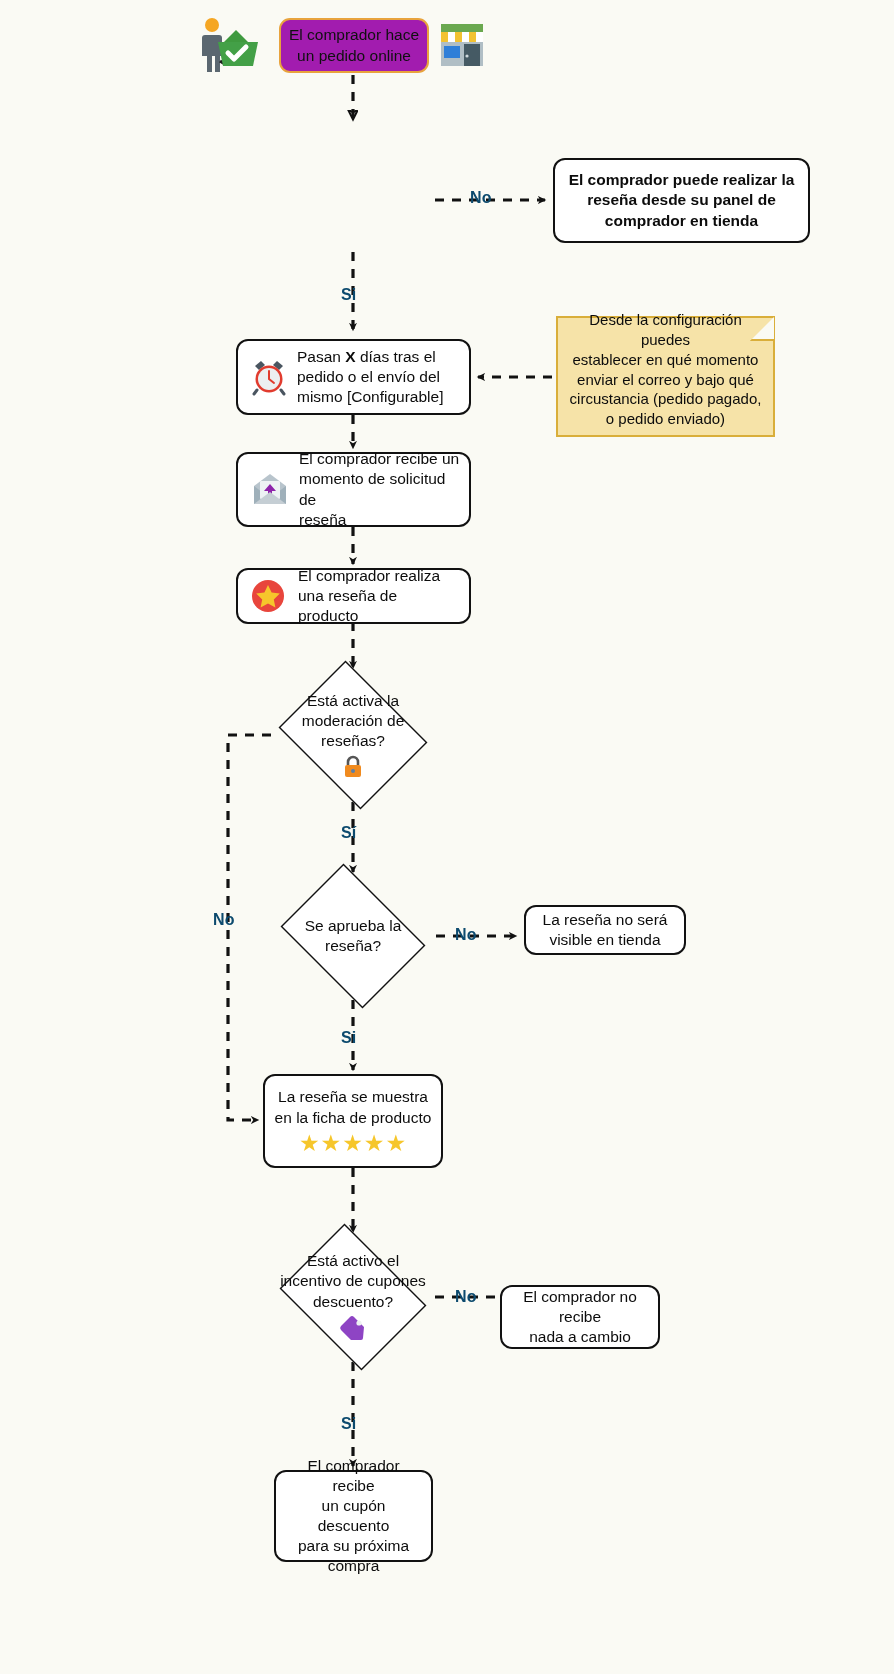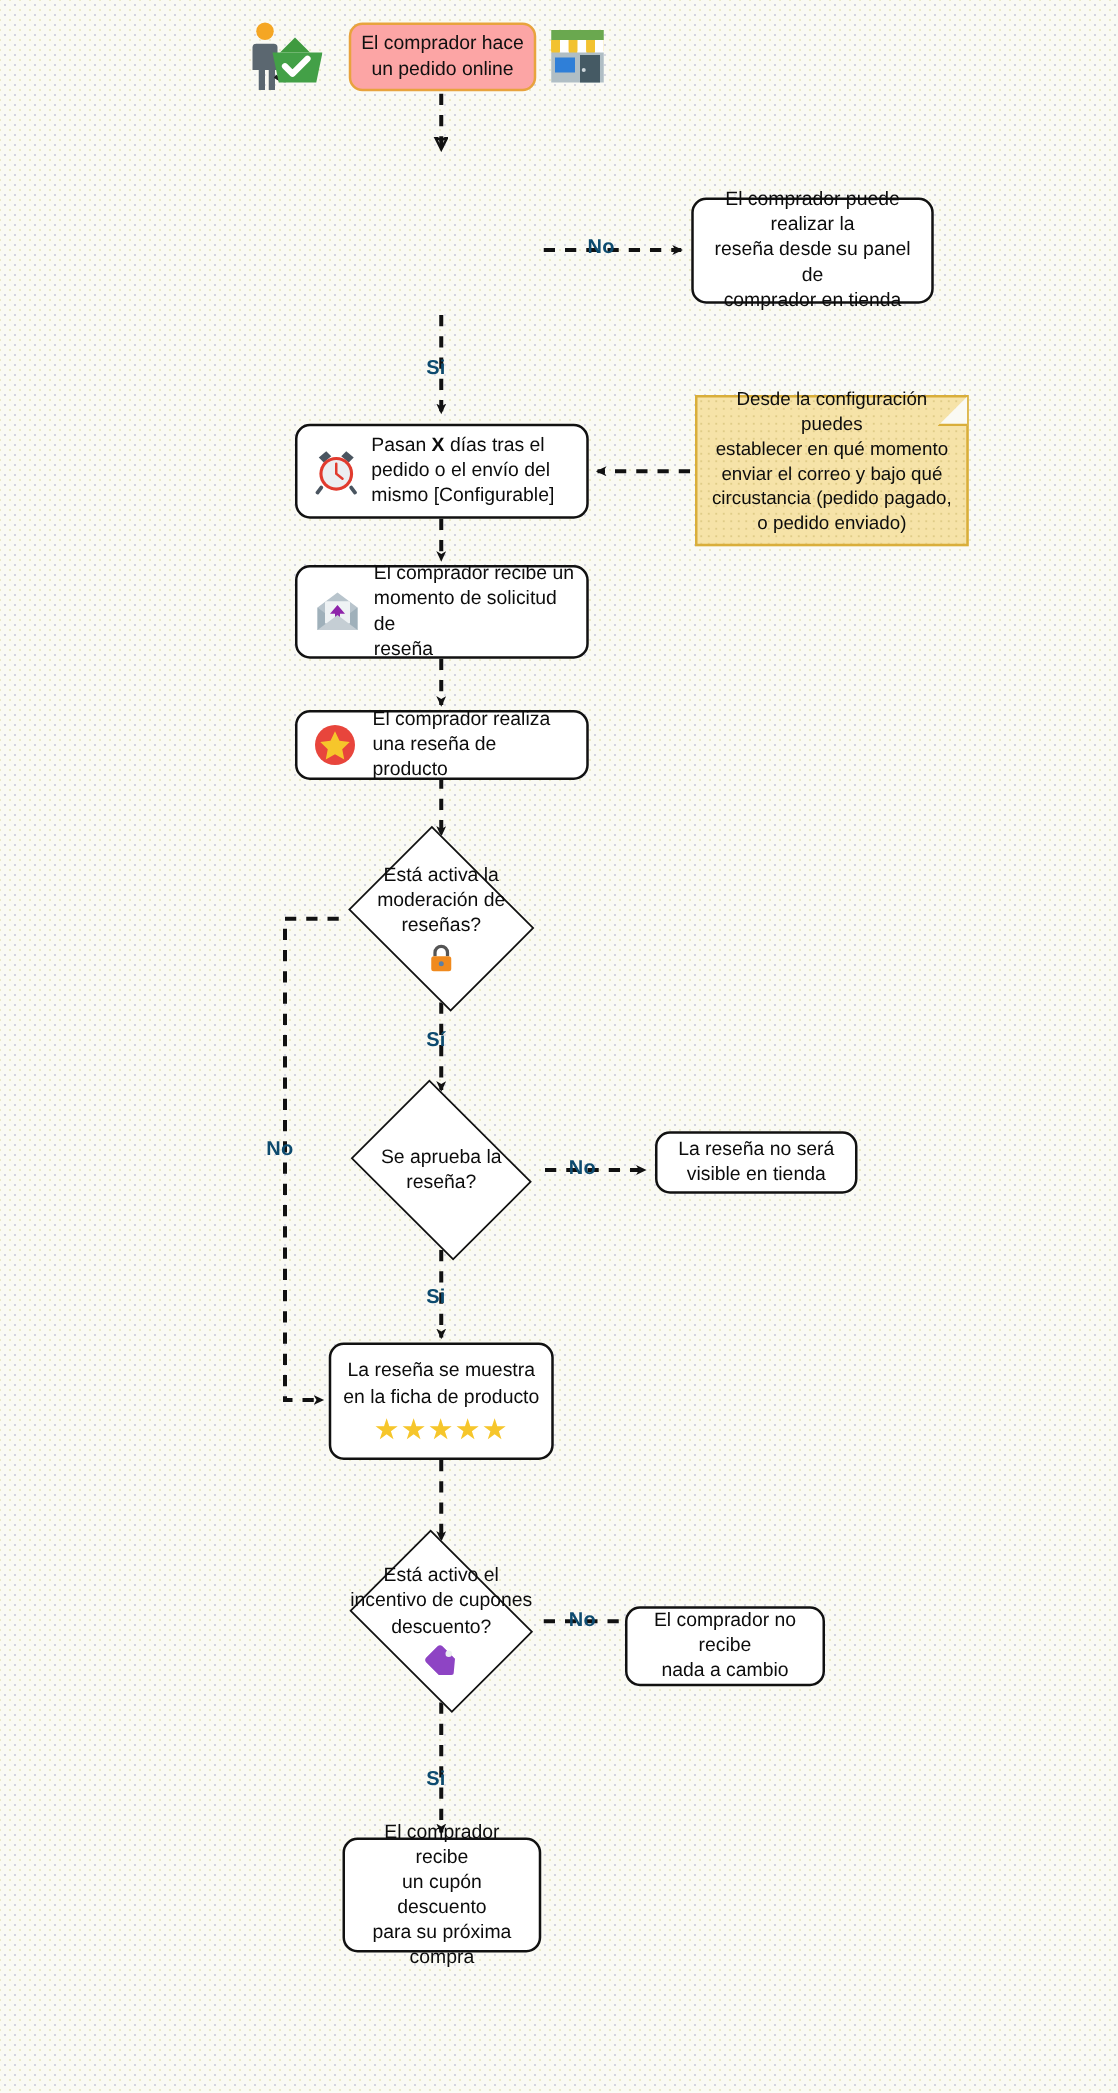--- a/index.html
+++ b/index.html
@@ -30,21 +30,21 @@
     color:#0c0c0c;
     font-size:15.5px;
     line-height:1.30;
     padding:6px 9px;
   }
   .box.withicon{justify-content:flex-start;gap:9px;padding-left:12px;align-items:center;}
   .box .txt{flex:1;text-align:left;}
 
   
   .startbox{
-    background:#fca5a5;
+    background:#a21caf;
     border:2.6px solid #e8a33d;
     border-radius:11px;
     display:flex;align-items:center;justify-content:center;
     text-align:center;color:#101010;font-size:15.5px;line-height:1.30;
   }
 
   
   .note{
     background:#f6e3a8;
     border:2px solid #d9ae3a;
@@ -168,21 +168,21 @@
       <rect x="4" y="24" width="42" height="24" fill="#b0bec5"></rect>
       <rect x="7" y="28" width="16" height="12" fill="#2f7fd8"></rect>
       <rect x="27" y="26" width="16" height="22" fill="#455a64"></rect>
       <circle cx="30" cy="38" r="1.6" fill="#cfd8dc"></circle>
     </svg>
   </div>
 
   <div class="edgelabel" style="left:470px;top:189px;">No</div>
   <div class="edgelabel" style="left:341px;top:286px;">Si</div>
 
-  <div class="node box" style="left:553px;top:158px;width:194px;height:85px;">
+  <div class="node box" style="left:553px;top:158px;width:257px;height:85px;font-weight:bold;">
     <div>
       <div>El comprador puede realizar la</div>
       <div>reseña desde su panel de</div>
       <div>comprador en tienda</div>
     </div>
   </div>
 
   <div class="node box withicon" style="left:236px;top:339px;width:235px;height:76px;">
     <svg width="38" height="38" viewBox="0 0 38 38" class="ico">
       <path d="M5 8 l6 -5 l4 4 l-6 5 z" fill="#4a5560"></path>

